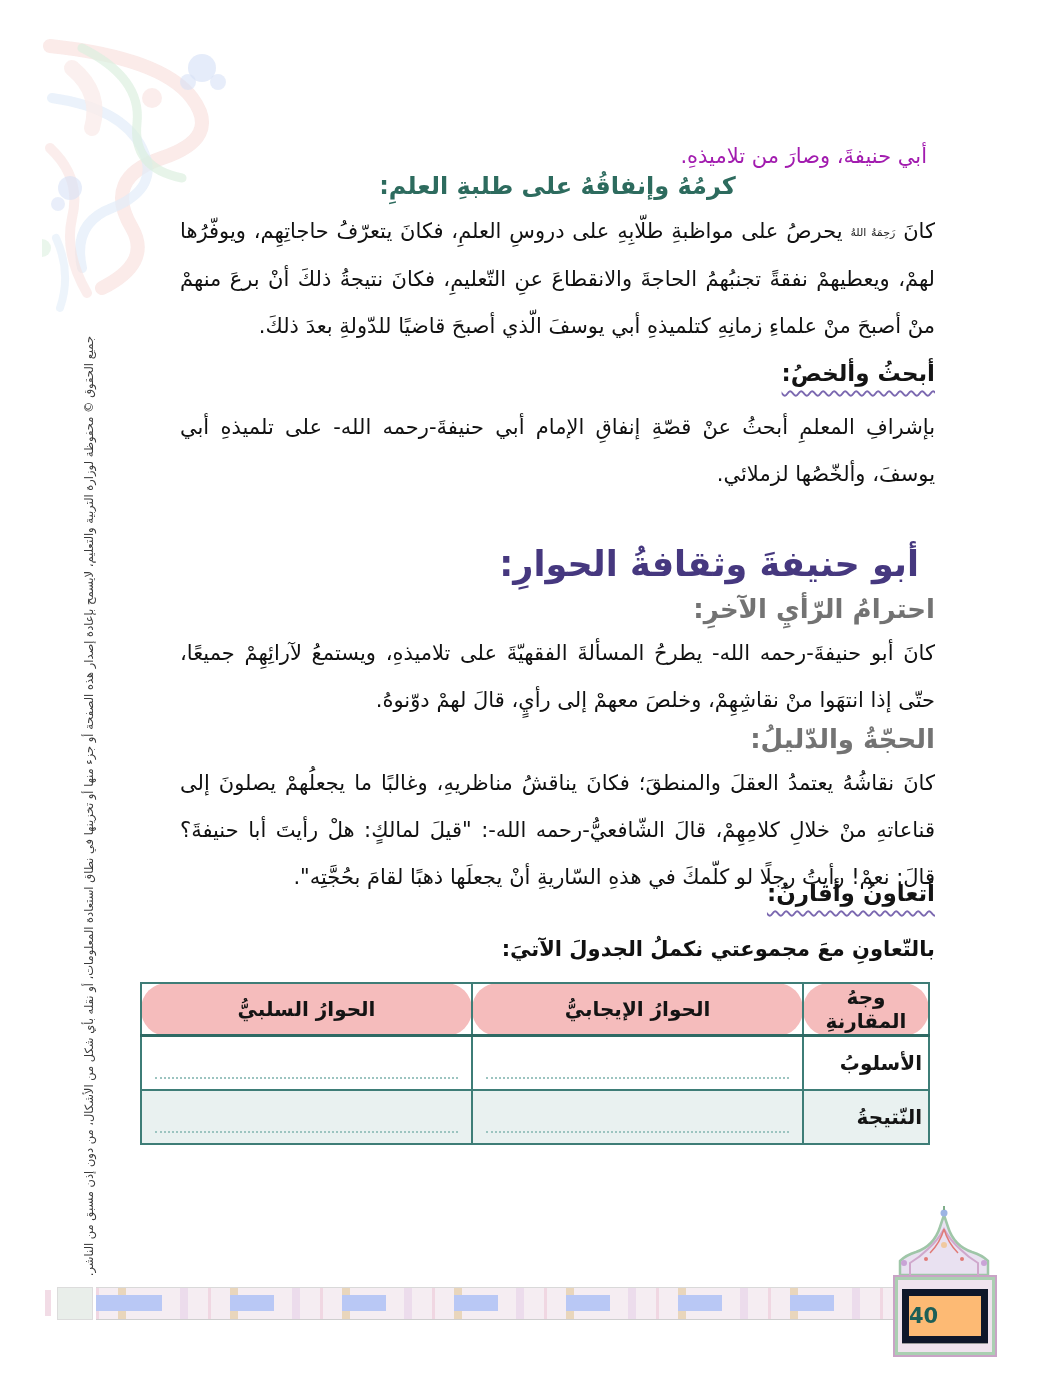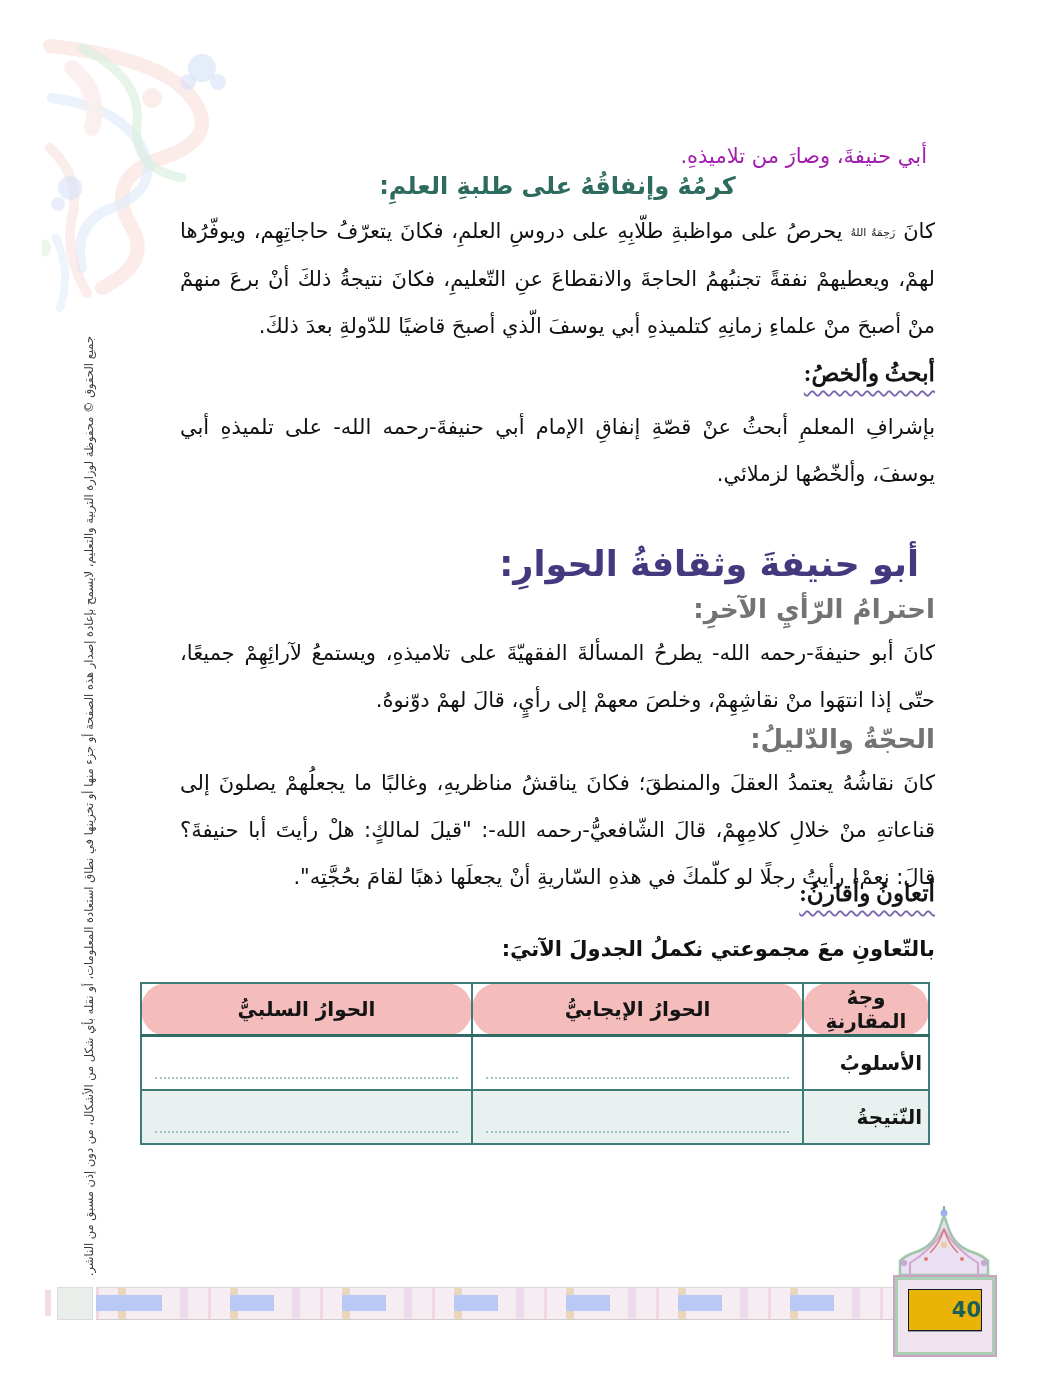--- a/index.html
+++ b/index.html
@@ -35,21 +35,21 @@
     font-size:24px;font-weight:bold;color:#2d6b5e;margin:0;text-align:center;
   }
   .sub-heading{
     font-size:26px;font-weight:bold;color:#737373;margin:0;text-align:right;
   }
   .purple-heading{
     font-size:35px;font-weight:bold;color:#46387f;margin:16px;text-align:right;
     letter-spacing:1px;
   }
   .activity-label{
-    font-size:23px;font-weight:bold;color:#141414;margin:0;text-align:right;font-family:Liberation Serif, serif;
+    font-size:23px;font-weight:bold;color:#141414;margin:0;text-align:right;
   }
   .activity-label span{
     display:inline-block;
     text-decoration:underline wavy #7b68b0;
     text-decoration-thickness:2px;
     text-underline-offset:9px;
   }
   .bold-line{font-weight:bold;}
   .honorific{font-size:11px;color:#222;vertical-align:2px;letter-spacing:-0.5px;}
 
@@ -104,23 +104,23 @@
   
   .pagenum-crown{position:absolute;left:896px;top:1205px;}
   .pagenum-frame{
     position:absolute;left:893px;top:1275px;width:100px;height:78px;
     background:#efe3ee;
     border:2px solid #c9a3c6;
     box-shadow:inset 0 0 0 3px #abcfb2;
     display:flex;align-items:flex-start;justify-content:center;
   }
   .pagenum-inner{
-    margin-top:12px;width:72px;height:40px;background:#eab308;
-    border:1px solid #0f172a;box-shadow:0 1px 0 #9a9a9a;
-    display:flex;align-items:center;justify-content:flex-end;
+    margin-top:12px;width:72px;height:40px;background:#fdba74;
+    border:7px solid #0f172a;box-shadow:0 1px 0 #9a9a9a;
+    display:flex;align-items:center;justify-content:flex-start;
   }
   .pagenum-text{
     font-size:21px;font-weight:bold;color:#1d5f57;
   }
 </style>
 </head>
 <body>
 
 <div class="page">
 

